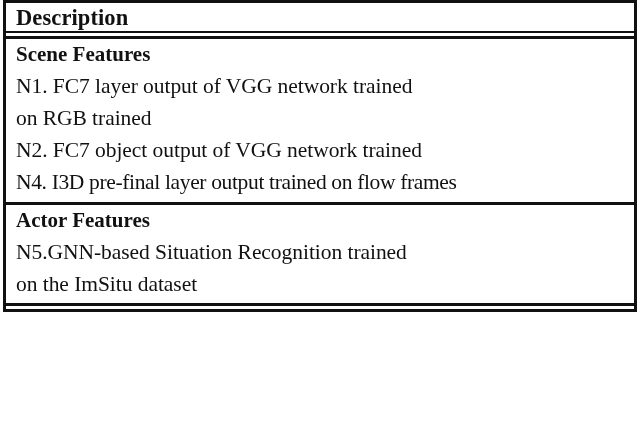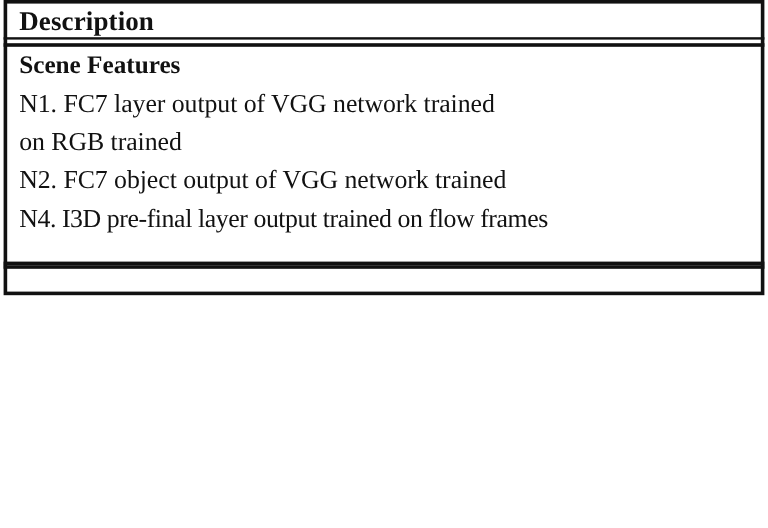--- a/index.html
+++ b/index.html
@@ -81,21 +81,21 @@
   .rule-single::after {
     content: "";
     position: absolute;
     left: -3px; right: -3px;
     top: 0;
     height: 3px;
     background: #111111;
   }
 
   .section {
-    padding: 0 0 16px 10px;
+    padding: 0 0 0 10px;
   }
   .section-title {
     font-weight: bold;
     font-size: 21px;
     line-height: 31px;
     white-space: nowrap;
   }
   .entry-line {
     font-weight: normal;
     font-size: 21.5px;
@@ -127,20 +127,26 @@
       <div class="section-title">Scene Features</div>
       <div class="entry-line">N1. FC7 layer output of VGG network trained</div>
       <div class="entry-line">on RGB trained</div>
       <div class="entry-line">N2. FC7 object output of VGG network trained</div>
       <div class="entry-line tight">N4. I3D pre-final layer output trained on flow frames</div>
       <div class="sec-pad-bottom"></div>
     </div>
 
     <div class="rule-single"></div>
 
+    <div class="section">
+      <div class="section-title">Actor Features</div>
+      <div class="entry-line">N5.GNN-based Situation Recognition trained</div>
+      <div class="entry-line">on the ImSitu dataset</div>
+      <div class="sec-pad-bottom-sm"></div>
+    </div>
 
     <div class="rule-single"></div>
 
     <div class="section">
       <div class="sec-pad-bottom-sm"></div>
     </div>
 
   </div>
 </div>
 

